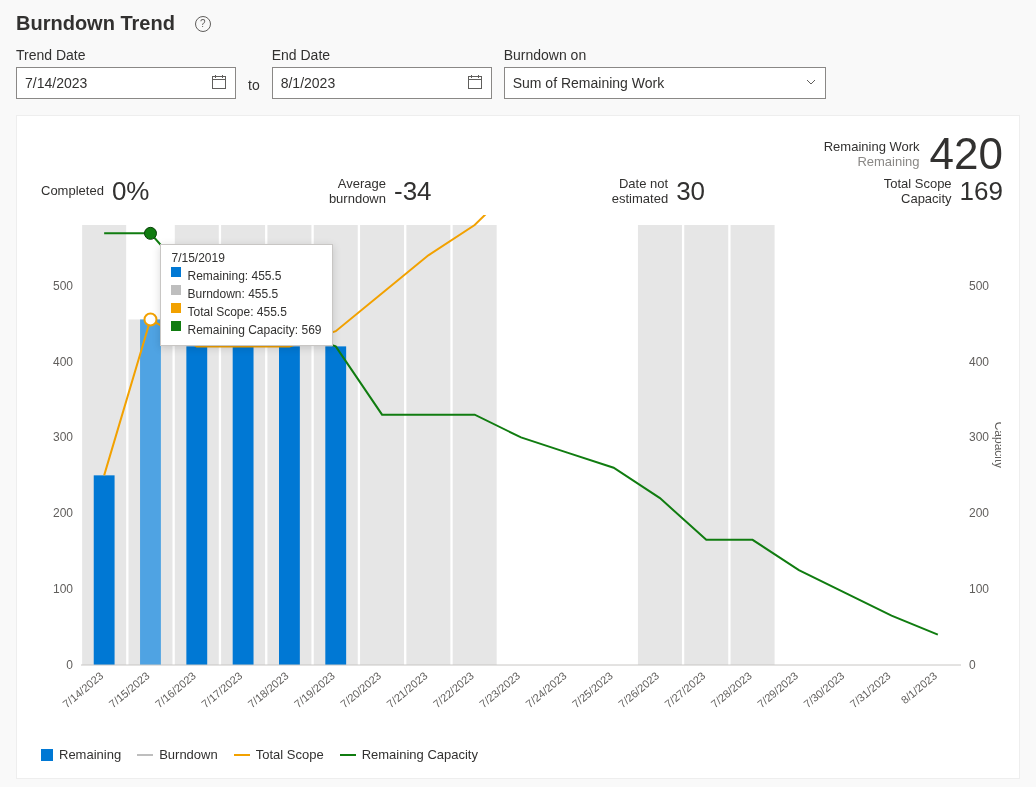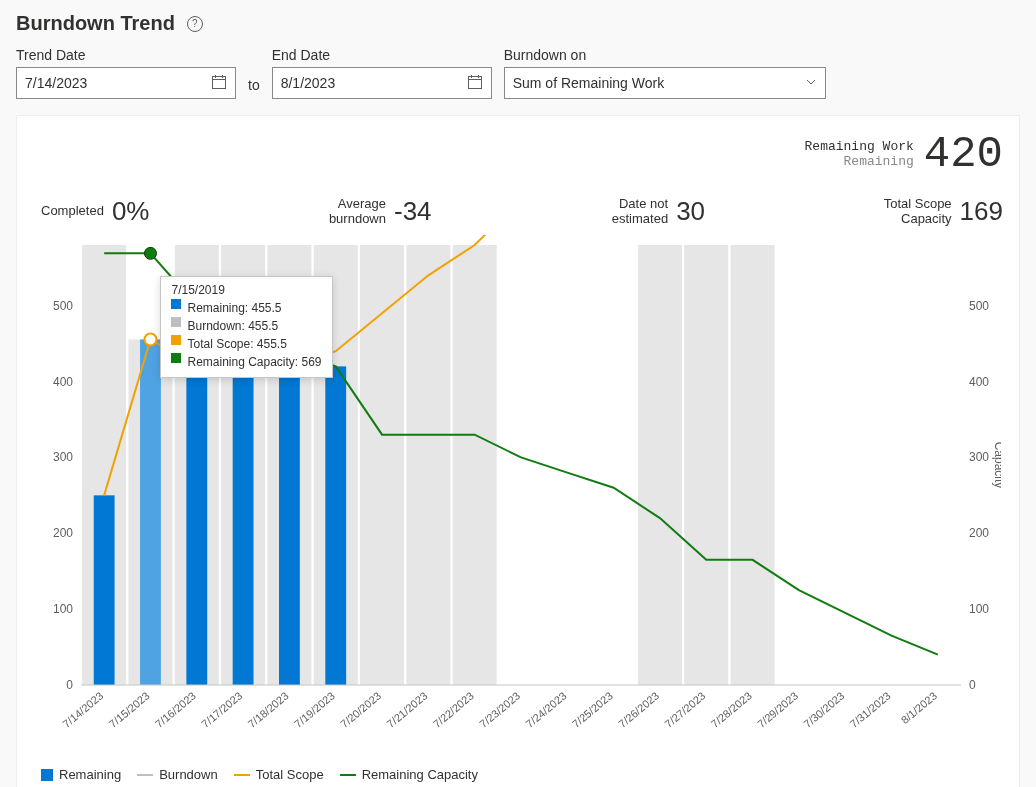--- a/index.html
+++ b/index.html
@@ -3,40 +3,40 @@
 <meta charset="utf-8">
 <style>
   * { box-sizing: border-box; }
   body {
     margin: 0;
     font-family: "Segoe UI", -apple-system, sans-serif;
     background: #f9f9f9;
     color: #323130;
     width: 1036px;
   }
-  .title-row { display: flex; align-items: center; gap: 12px; padding: 12px 16px 8px; }
+  .title-row { display: flex; align-items: center; gap: 20px; padding: 12px 16px 8px; }
   .title { font-size: 20px; font-weight: 600; }
   .help-icon { width: 16px; height: 16px; border: 1px solid #605e5c; border-radius: 50%; display: inline-flex; align-items: center; justify-content: center; font-size: 10px; color: #605e5c; cursor: pointer; }
 
   .filter-row { display: flex; align-items: flex-end; gap: 12px; padding: 4px 16px 16px; }
   .filter-group { display: flex; flex-direction: column; }
   .filter-label { font-size: 14px; margin-bottom: 4px; }
   .date-input, .select-input {
     height: 32px; border: 1px solid #8a8886; background: #fff;
     display: flex; align-items: center; justify-content: space-between;
     padding: 0 8px; font-size: 14px; color: #323130;
   }
   .date-input { width: 220px; }
   .select-input { width: 322px; }
   .to-label { font-size: 14px; padding-bottom: 6px; }
   .calendar-icon, .chevron-icon { color: #605e5c; }
 
   .panel { background: #fff; margin: 0 16px 16px; padding: 16px 16px 16px 24px; border: 1px solid #eee; }
 
-  .metrics-top { display: flex; justify-content: flex-end; margin-bottom: 20px; font-family: Liberation Mono, monospace; }
+  .metrics-top { display: flex; justify-content: flex-end; margin-bottom: 0; }
   .remaining-box { text-align: right; display:flex; align-items: center; gap: 10px; }
   .remaining-labels { text-align: right; }
   .remaining-label1 { font-size: 13px; }
   .remaining-label2 { font-size: 13px; color: #8a8886; }
   .remaining-value { font-size: 44px; font-weight: 300; line-height: 1; }
 
   .metrics-row { display: flex; justify-content: space-between; margin-bottom: 8px; }
   .metric { display: flex; align-items: center; gap: 8px; }
   .metric .m-label { font-size: 13px; text-align: right; line-height: 1.1; }
   .metric .m-value { font-size: 26px; font-weight: 300; }
@@ -194,21 +194,21 @@
         <text x="526.3157894736843" y="462" font-size="11" fill="#605e5c" text-anchor="end" transform="rotate(-40 526.3157894736843 462)">7/24/2023</text>
         <text x="572.6315789473684" y="462" font-size="11" fill="#605e5c" text-anchor="end" transform="rotate(-40 572.6315789473684 462)">7/25/2023</text>
         <text x="618.9473684210526" y="462" font-size="11" fill="#605e5c" text-anchor="end" transform="rotate(-40 618.9473684210526 462)">7/26/2023</text>
         <text x="665.2631578947369" y="462" font-size="11" fill="#605e5c" text-anchor="end" transform="rotate(-40 665.2631578947369 462)">7/27/2023</text>
         <text x="711.578947368421" y="462" font-size="11" fill="#605e5c" text-anchor="end" transform="rotate(-40 711.578947368421 462)">7/28/2023</text>
         <text x="757.8947368421053" y="462" font-size="11" fill="#605e5c" text-anchor="end" transform="rotate(-40 757.8947368421053 462)">7/29/2023</text>
         <text x="804.2105263157895" y="462" font-size="11" fill="#605e5c" text-anchor="end" transform="rotate(-40 804.2105263157895 462)">7/30/2023</text>
         <text x="850.5263157894736" y="462" font-size="11" fill="#605e5c" text-anchor="end" transform="rotate(-40 850.5263157894736 462)">7/31/2023</text>
         <text x="896.8421052631579" y="462" font-size="11" fill="#605e5c" text-anchor="end" transform="rotate(-40 896.8421052631579 462)">8/1/2023</text>
       </svg>
-    <div id="tooltip" class="tooltip" style="left: 119.474px; top: 41px;">
+    <div id="tooltip" class="tooltip" style="left: 119.474px; top: 29px;">
         <div style="margin-bottom:2px;">7/15/2019</div>
         <div class="tooltip-row">
           <span class="tooltip-sw" style="background:#0078D4"></span>
           <span>Remaining: 455.5</span>
         </div>
         <div class="tooltip-row">
           <span class="tooltip-sw" style="background:#BEBEBE"></span>
           <span>Burndown: 455.5</span>
         </div>
         <div class="tooltip-row">

